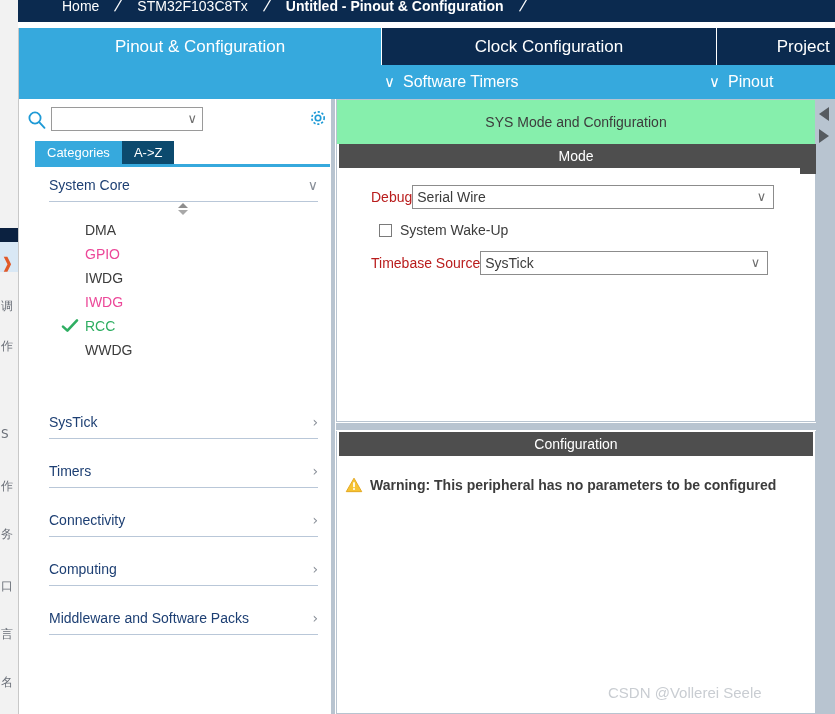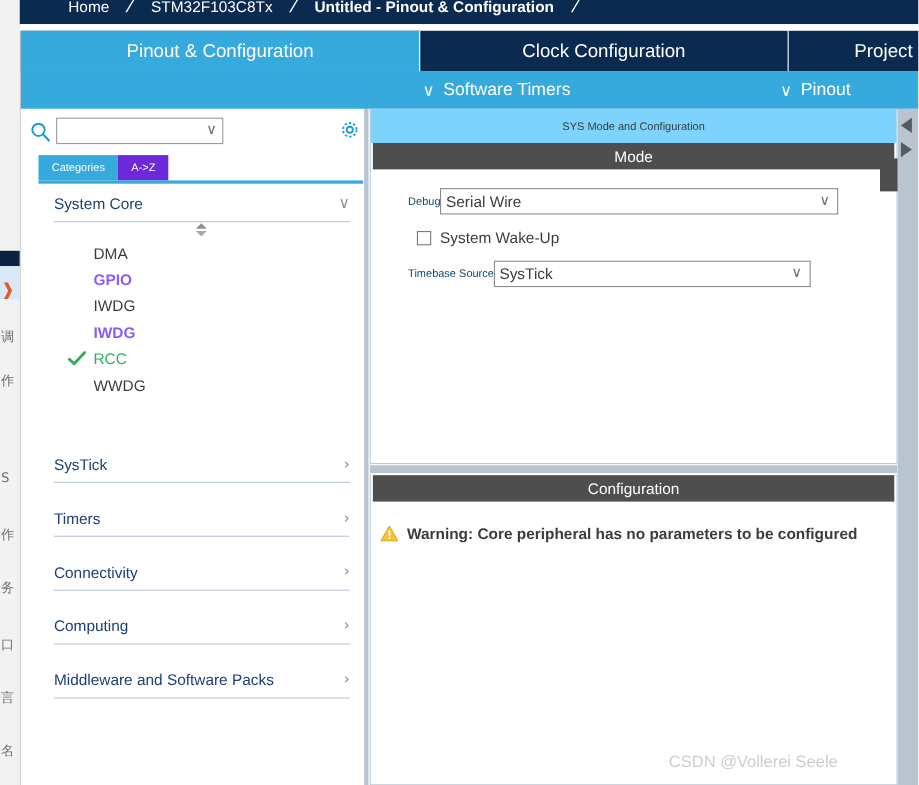--- a/index.html
+++ b/index.html
@@ -151,25 +151,25 @@
     position: absolute; left: 289px; top: 3px;
     width: 20px; height: 20px;
   }
 
   .cat-tabs {
     position: absolute; left: 16px; top: 42px;
     height: 23px; display: flex;
   }
   .cat-tab {
     display: flex; align-items: center; justify-content: center;
-    padding: 0 12px; font-size: 10px; color: #ffffff;
+    padding: 0 12px; font-size: 13px; color: #ffffff;
     white-space: nowrap;
   }
   .cat-tab.active { background: #36a9dd; }
-  .cat-tab.inactive { background: #6d28d9; }
+  .cat-tab.inactive { background: #0c4a6e; }
 
   .cat-underline {
     position: absolute; left: 16px; top: 65px;
     width: 295px; height: 3px; background: #36a9dd;
   }
 
   .periph-list {
     position: absolute; left: 16px; top: 70px;
     width: 295px; height: 545px;
     background: #ffffff;
@@ -219,21 +219,21 @@
     cursor: default;
     box-sizing: border-box;
   }
   .periph-item .pi-mark {
     position: absolute; left: 26px; top: 50%;
     transform: translateY(-50%);
     width: 18px; height: 18px;
   }
   .periph-item .pi-label { padding-left: 26px; }
   .periph-item.st-plain  .pi-label { color: #3c3c3c; }
-  .periph-item.st-green  .pi-label { color: #8b5cf6; font-weight: bold; }
+  .periph-item.st-green  .pi-label { color: #ec4899; }
   .periph-item.st-check  .pi-label { color: #2fae62; }
   .periph-item.st-selected {
     background: #3aa8dc;
   }
   .periph-item.st-selected .pi-label { color: #ffffff; }
 
   .watermark {
     position: absolute; left: 608px; top: 684px;
     color: #c9cdd2; font-size: 15px;
     white-space: nowrap;
@@ -259,35 +259,35 @@
   }
 
   .mode-pane {
     position: absolute; left: 0; top: 0;
     width: 480px; height: 323px;
     border: 1px solid #b8c4d0;
     box-sizing: border-box;
     background: #ffffff;
   }
   .pane-title {
-    height: 30px; display: flex; align-items: center; justify-content: center;
-    font-size: 10px; color: #3c3c3c; background: #7dd3fc;
+    height: 44px; display: flex; align-items: center; justify-content: center;
+    font-size: 14px; color: #3c3c3c; background: #86efac;
   }
   .pane-header {
     height: 24px; display: flex; align-items: center; justify-content: center;
     font-size: 14px; color: #ffffff; background: #4e4e4e;
     margin: 0 2px;
   }
 
   .field-row {
     position: relative; height: 34px;
     display: flex; align-items: center;
     padding-left: 34px;
   }
-  .field-label { font-size: 10px; color: #0c4a6e; white-space: nowrap; }
+  .field-label { font-size: 14px; color: #b91c1c; white-space: nowrap; }
   .combo {
     height: 24px; border: 1px solid #8c8c8c; background: #ffffff;
     box-sizing: border-box; position: relative;
     display: flex; align-items: center;
   }
   .combo .cb-val {
     padding-left: 4px; font-size: 14px; color: #3c3c3c;
     white-space: nowrap;
   }
   .combo .cb-chev {
@@ -535,21 +535,21 @@
       <div class="h-splitter"></div>
 
       <div class="config-pane">
         <div class="pane-header">Configuration</div>
         <div class="warn-row" style="margin-top:12px;">
           <svg class="warn-icon" viewBox="0 0 20 20">
             <path d="M10 2.4 L18.6 17.4 L1.4 17.4 Z" fill="#f7c331" stroke="#e0a31a" stroke-width="1"></path>
             <rect x="9.05" y="7" width="1.9" height="5.4" fill="#ffffff"></rect>
             <rect x="9.05" y="13.5" width="1.9" height="1.9" fill="#ffffff"></rect>
           </svg>
-          <span class="warn-text">Warning: Core peripheral has no parameters to be configured</span>
+          <span class="warn-text">Warning: This peripheral has no parameters to be configured</span>
         </div>
       </div>
     </div>
 
     <div class="edge-rail">
       <span class="edge-arrow ea-left"></span>
       <span class="edge-arrow ea-right"></span>
       <span class="edge-dark"></span>
     </div>
 

